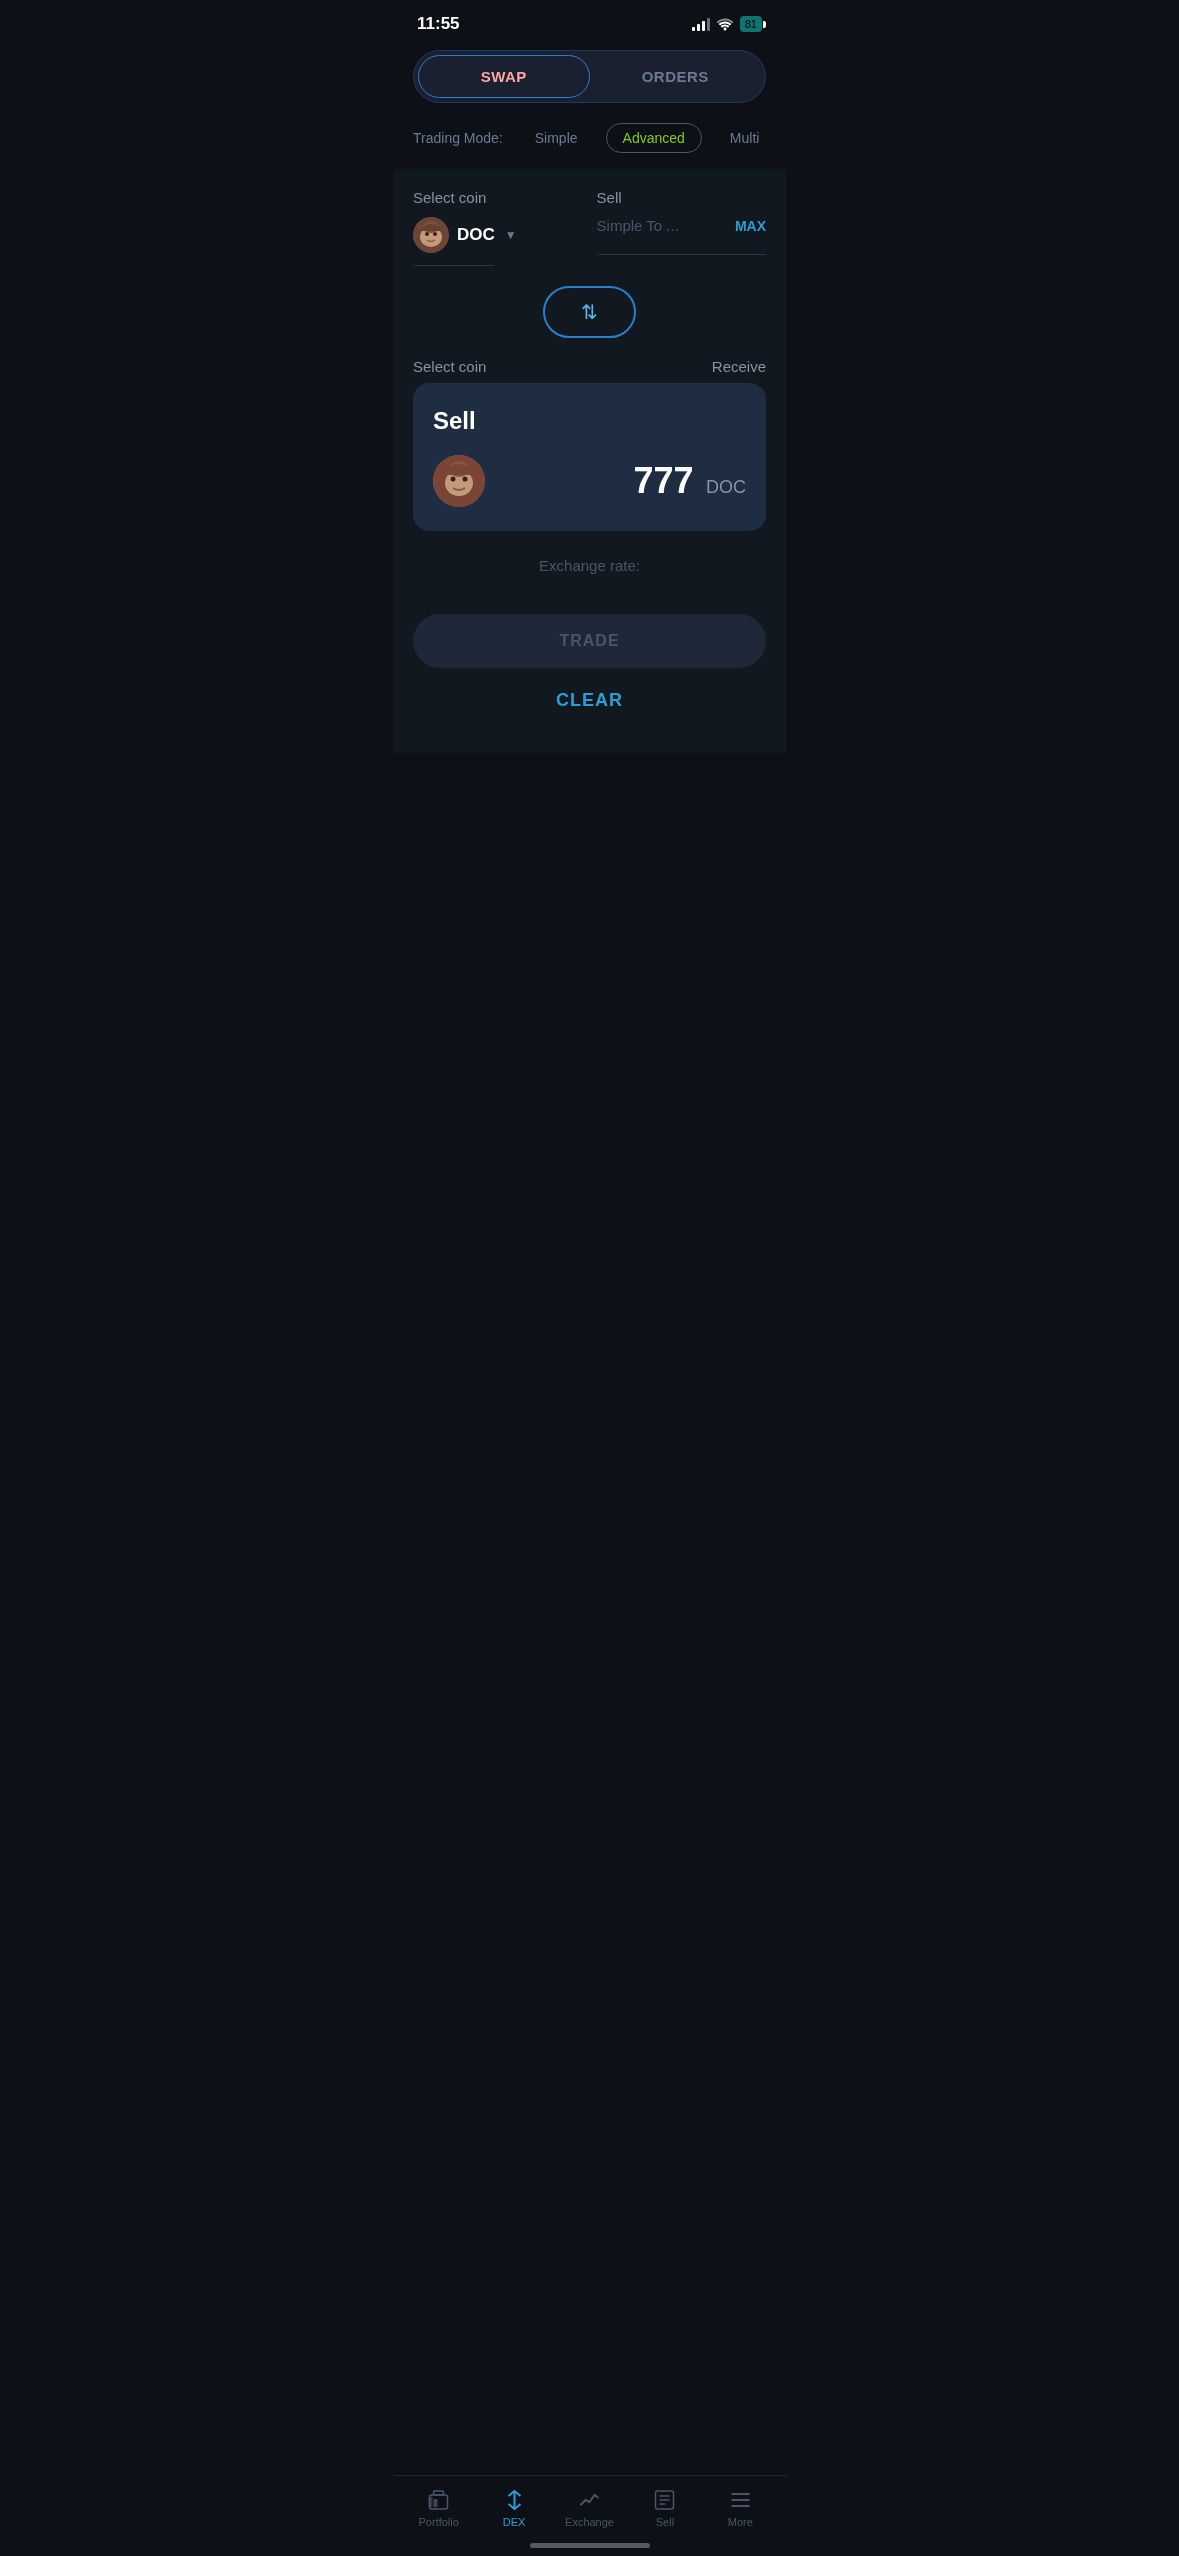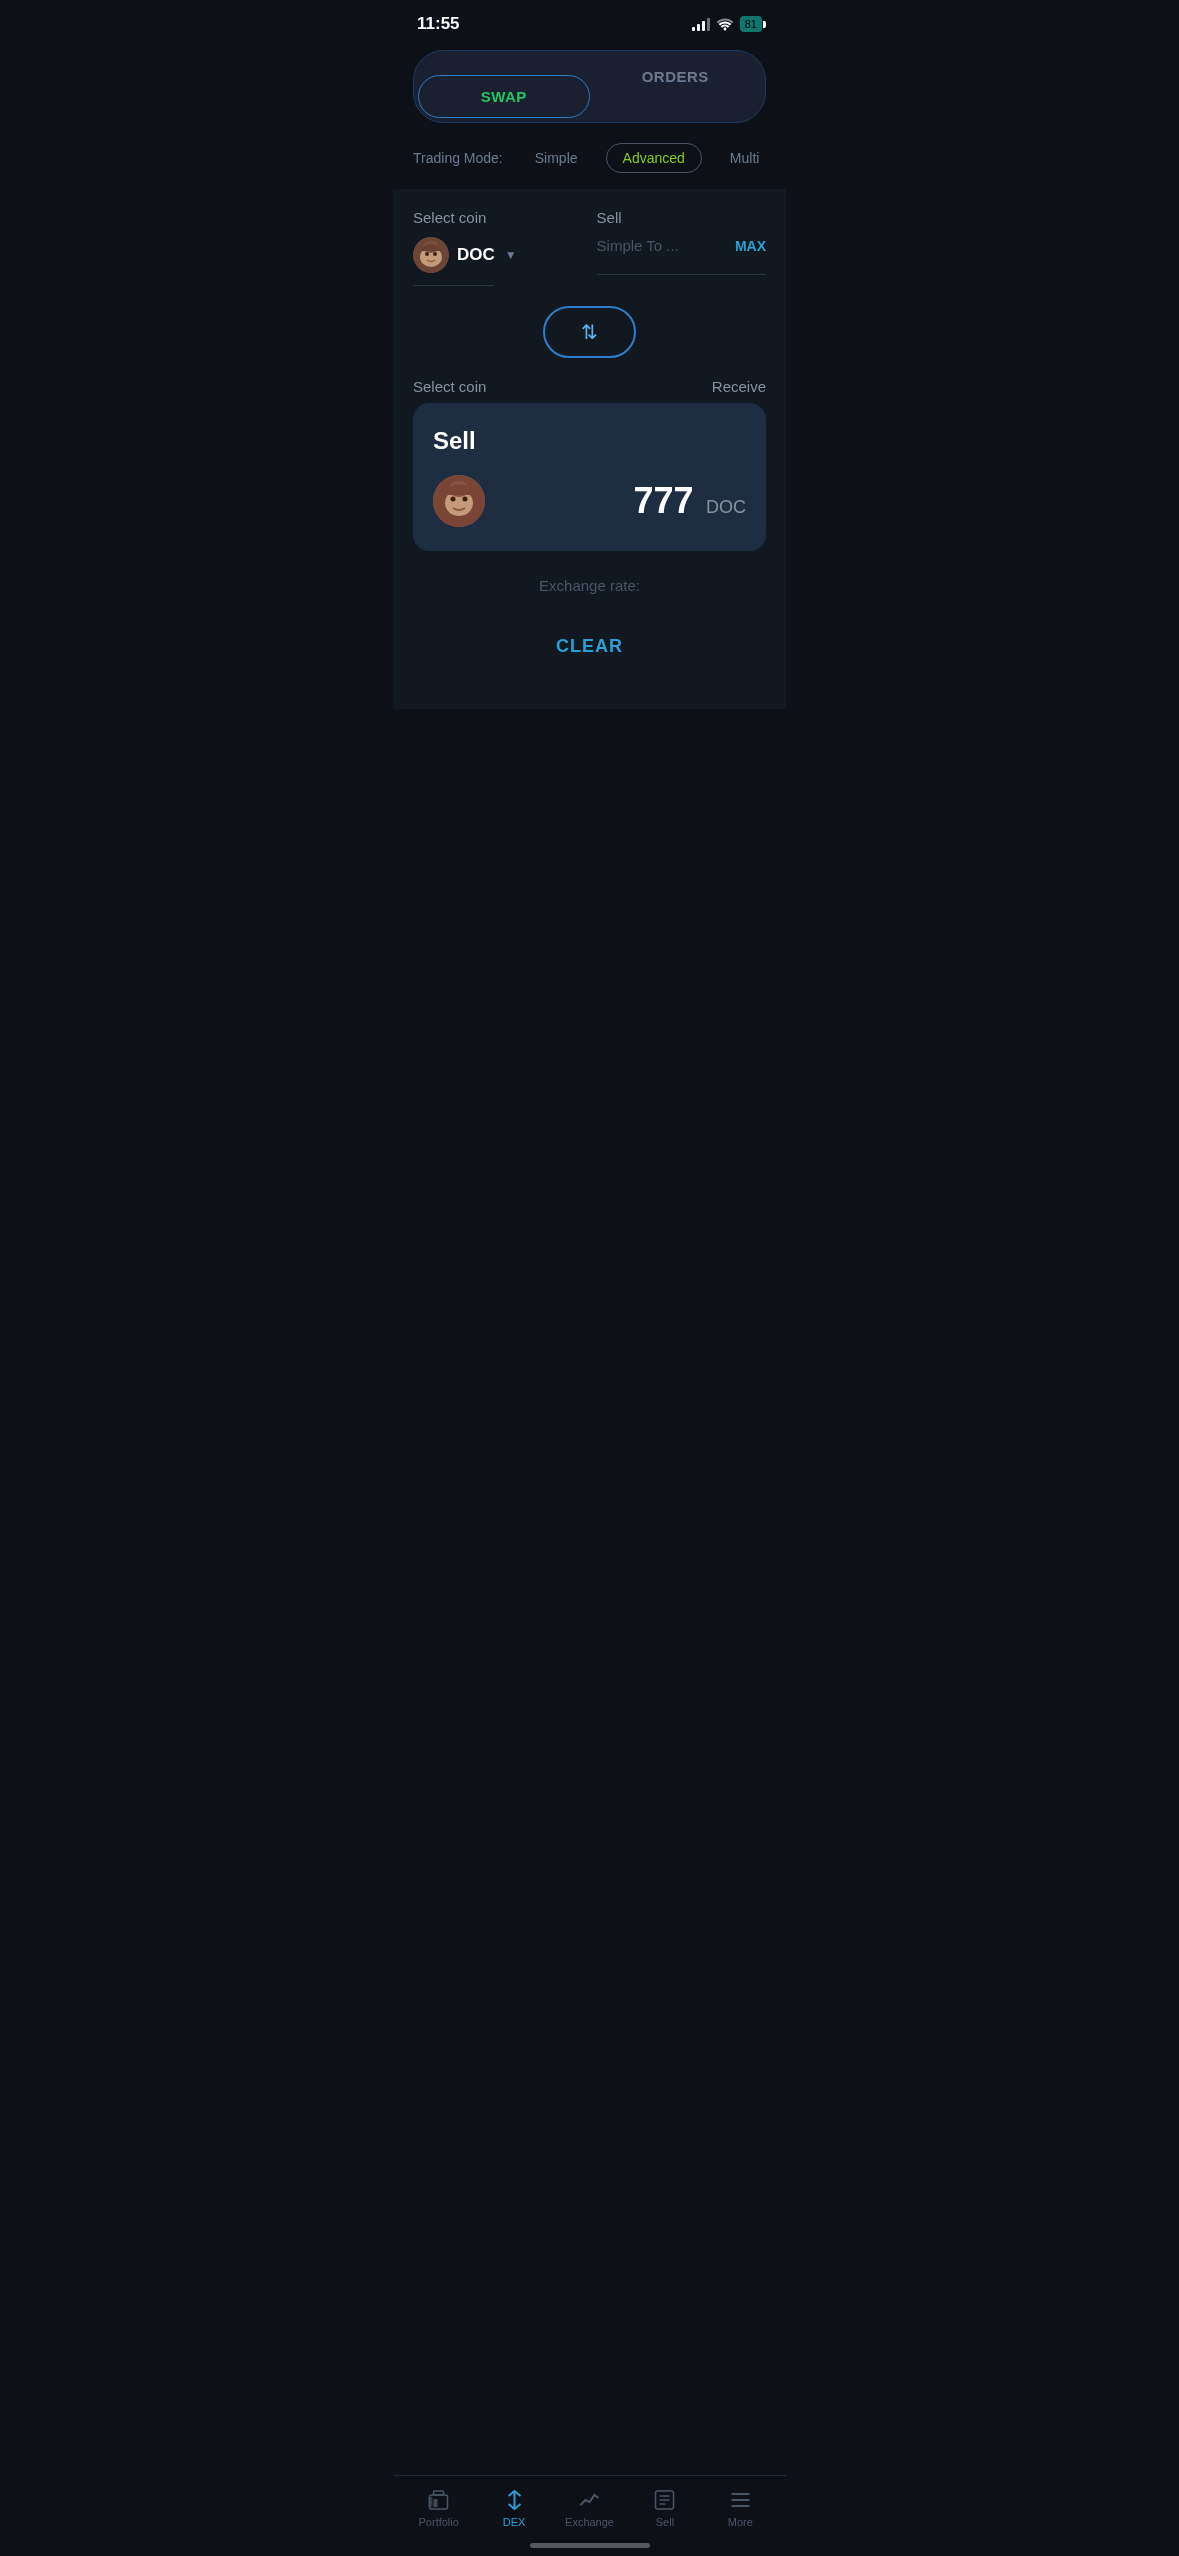--- a/index.html
+++ b/index.html
@@ -93,23 +93,22 @@
       padding: 12px 0;
       font-size: 15px;
       font-weight: 600;
       border-radius: 26px;
       cursor: pointer;
       letter-spacing: 0.5px;
     }
 
     .tab-item.active {
       background: transparent;
-      color: #22c55e;
+      color: #fca5a5;
       border: 1.5px solid #2a7fce;
-      margin-top: 20px;
     }
 
     .tab-item.inactive {
       color: #6b7a90;
       border: 1px solid transparent;
     }
 
     
     .trading-mode {
       display: flex;
@@ -495,20 +494,21 @@
         <span class="sell-card-amount">777</span>
         <span class="sell-card-coin">DOC</span>
       </div>
     </div>
   </div>
 
   
   <div class="exchange-rate">Exchange rate:</div>
 
   
+  <button class="trade-btn">TRADE</button>
 
   
   <button class="clear-btn">CLEAR</button>
 
 </div>
 
 <div style="height: 100px;"></div>
 
 <nav class="bottom-nav">
   <div class="nav-item">

